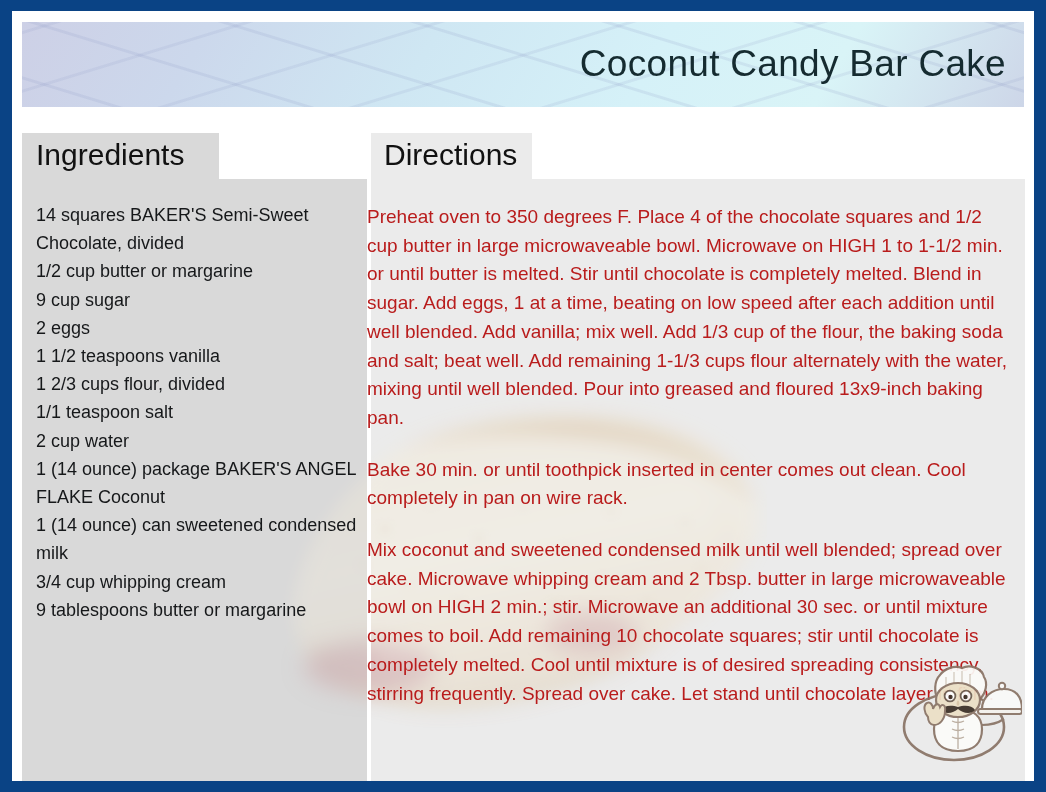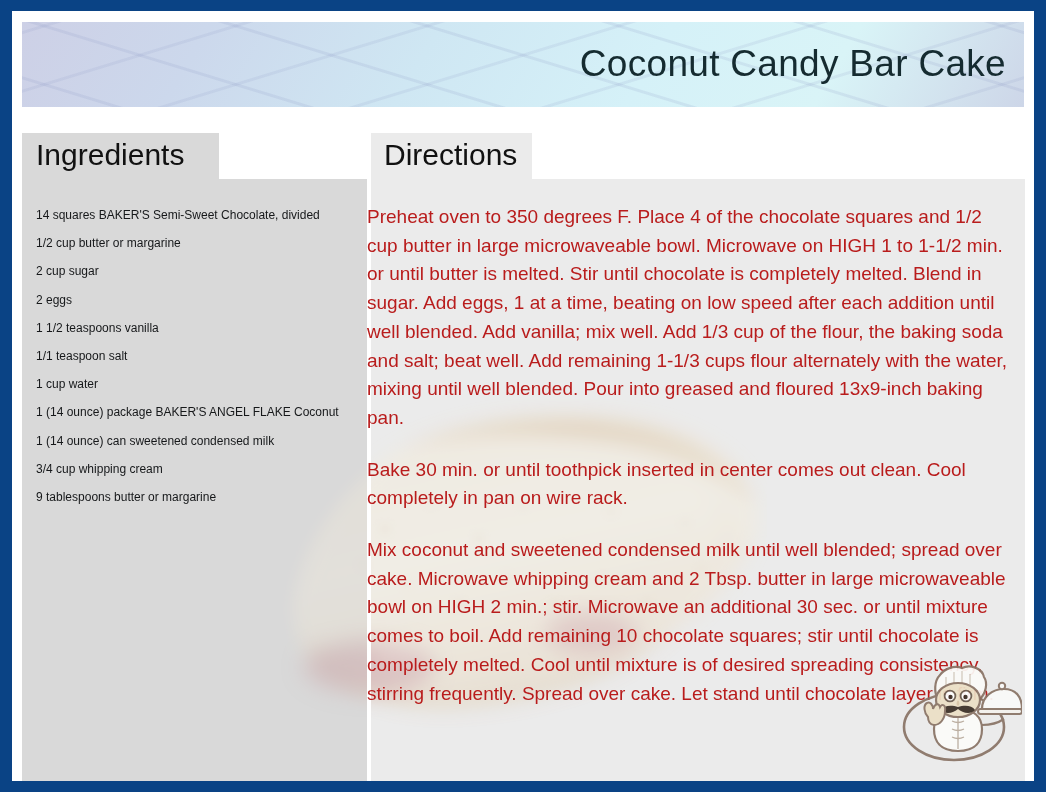--- a/index.html
+++ b/index.html
@@ -153,21 +153,21 @@
     z-index: 3;
   }
 
   
   #ing-list {
     position: absolute;
     left: 24px;
     top: 190px;
     width: 330px;
     z-index: 5;
-    font-size: 12px;
+    font-size: 18px;
     line-height: 28.2px;
     color: #16181a;
   }
   #ing-list div { white-space: normal; }
 
   #dir-body {
     position: absolute;
     left: 355px;
     top: 192px;
     width: 644px;
@@ -284,25 +284,26 @@
     <div id="ing-col-veil"></div>
     <div id="dir-col-veil"></div>
     <div id="gutter"></div>
 
     <div class="section-heading" id="ing-heading">Ingredients</div>
     <div class="section-heading" id="dir-heading">Directions</div>
 
     <div id="ing-list">
       <div>14 squares BAKER'S Semi-Sweet Chocolate, divided</div>
       <div>1/2 cup butter or margarine</div>
-      <div>2 cup sugar</div>
+      <div>9 cup sugar</div>
       <div>2 eggs</div>
       <div>1 1/2 teaspoons vanilla</div>
+      <div>1 2/3 cups flour, divided</div>
       <div>1/1 teaspoon salt</div>
-      <div>1 cup water</div>
+      <div>2 cup water</div>
       <div>1 (14 ounce) package BAKER'S ANGEL FLAKE Coconut</div>
       <div>1 (14 ounce) can sweetened condensed milk</div>
       <div>3/4 cup whipping cream</div>
       <div>9 tablespoons butter or margarine</div>
     </div>
 
     <div id="dir-body">
       <p>Preheat oven to 350 degrees F. Place 4 of the chocolate squares and 1/2 cup butter in large microwaveable bowl. Microwave on HIGH 1 to 1-1/2 min. or until butter is melted. Stir until chocolate is completely melted. Blend in sugar. Add eggs, 1 at a time, beating on low speed after each addition until well blended. Add vanilla; mix well. Add 1/3 cup of the flour, the baking soda and salt; beat well. Add remaining 1-1/3 cups flour alternately with the water, mixing until well blended. Pour into greased and floured 13x9-inch baking pan.</p>
       <p>Bake 30 min. or until toothpick inserted in center comes out clean. Cool completely in pan on wire rack.</p>
       <p>Mix coconut and sweetened condensed milk until well blended; spread over cake. Microwave whipping cream and 2 Tbsp. butter in large microwaveable bowl on HIGH 2 min.; stir. Microwave an additional 30 sec. or until mixture comes to boil. Add remaining 10 chocolate squares; stir until chocolate is completely melted. Cool until mixture is of desired spreading consistency, stirring frequently. Spread over cake. Let stand until chocolate layer is firm.</p>

